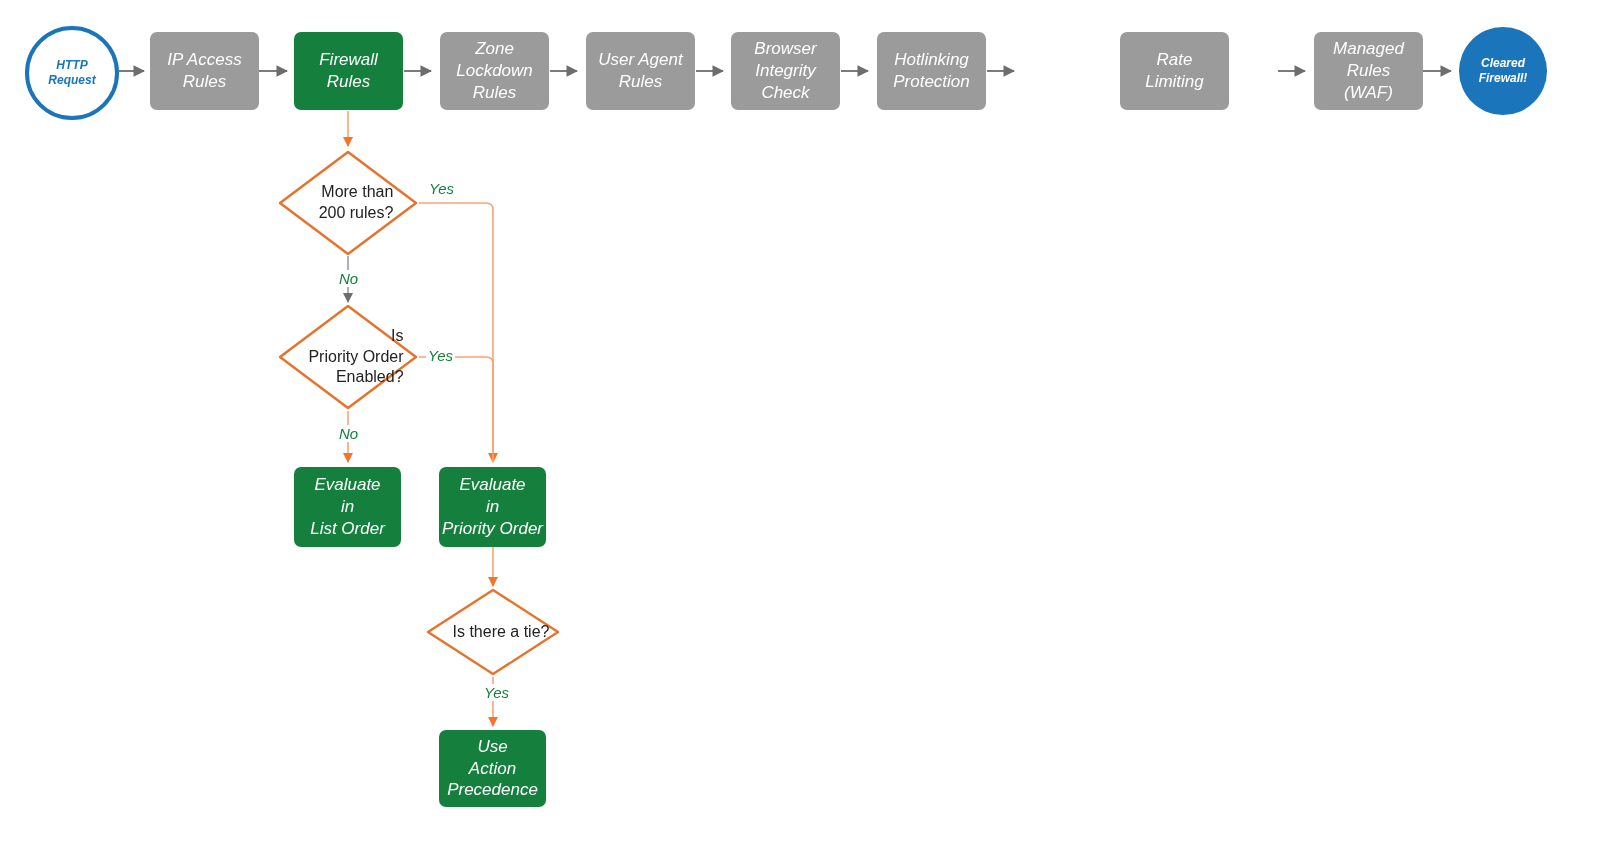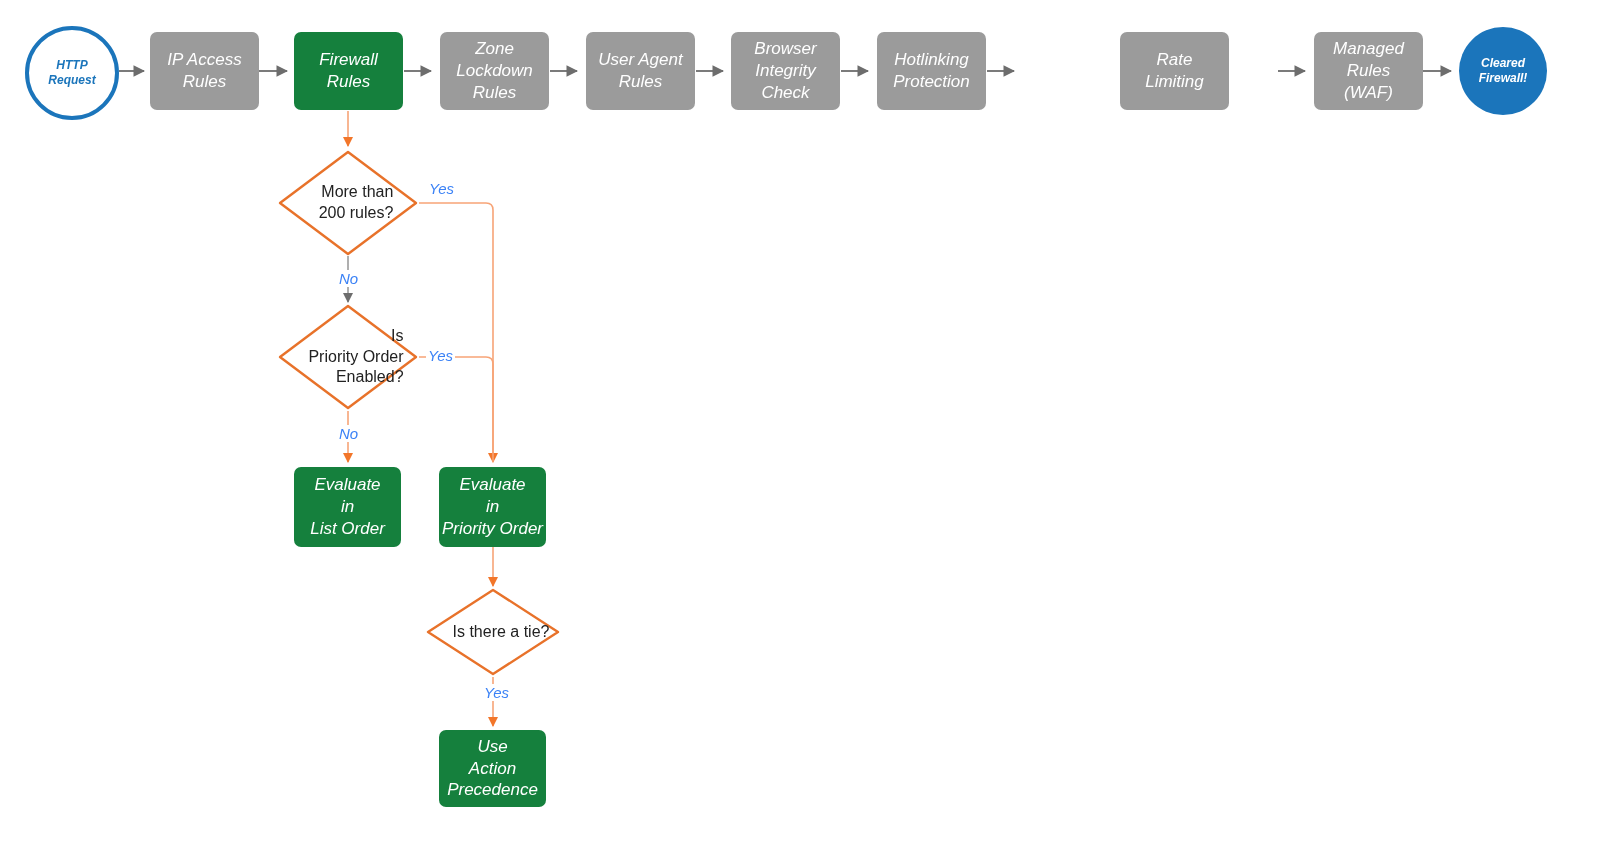--- a/index.html
+++ b/index.html
@@ -95,21 +95,21 @@
     text-align: right;
     white-space: pre-line;
     line-height: 1.3;
   }
 
   
   .edge-label {
     position: absolute;
     font-size: 15px;
     font-style: italic;
-    color: #3b82f6;
+    color: #15803d;
     background: #ffffff;
     padding: 0 2px;
     white-space: nowrap;
   }
 </style>
 </head>
 <body>
 
 <div id="canvas">
 

